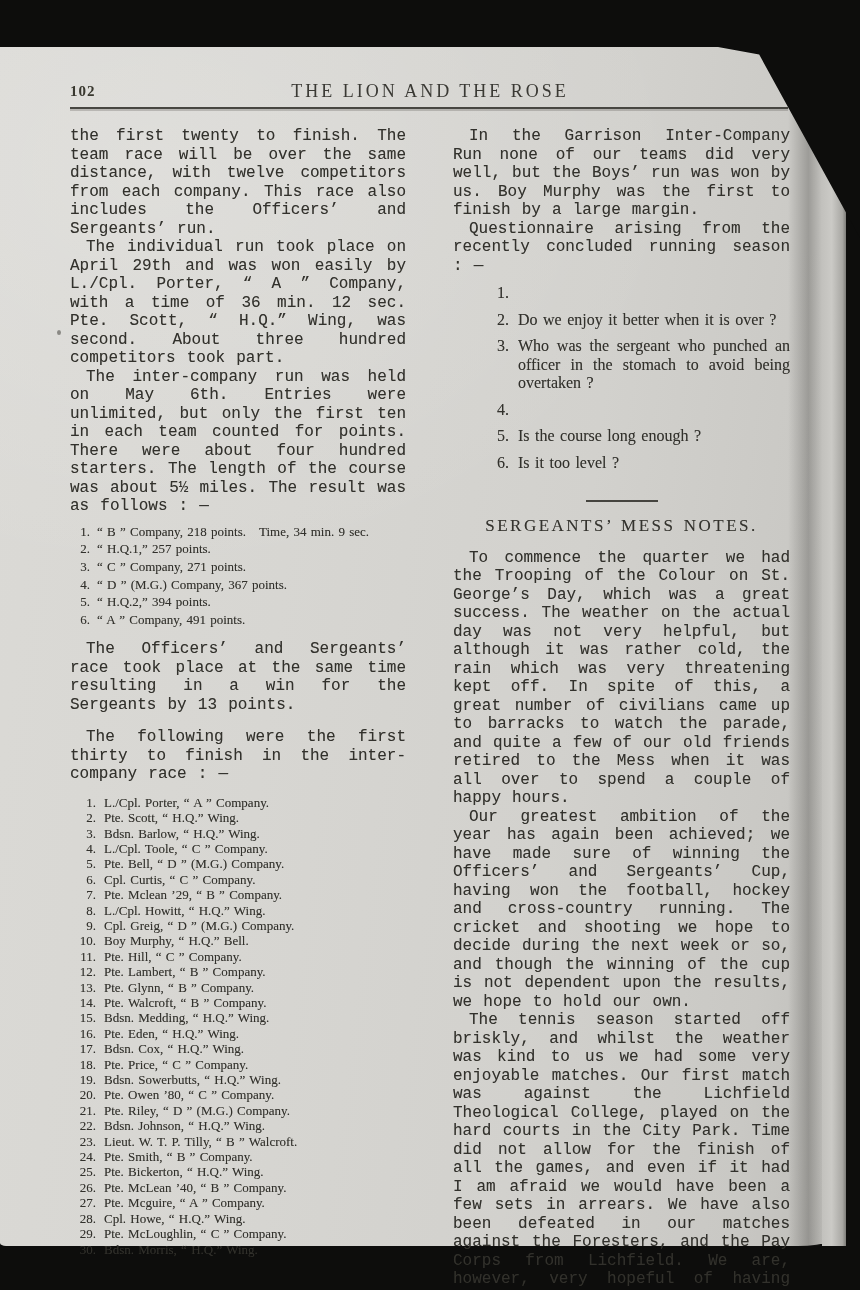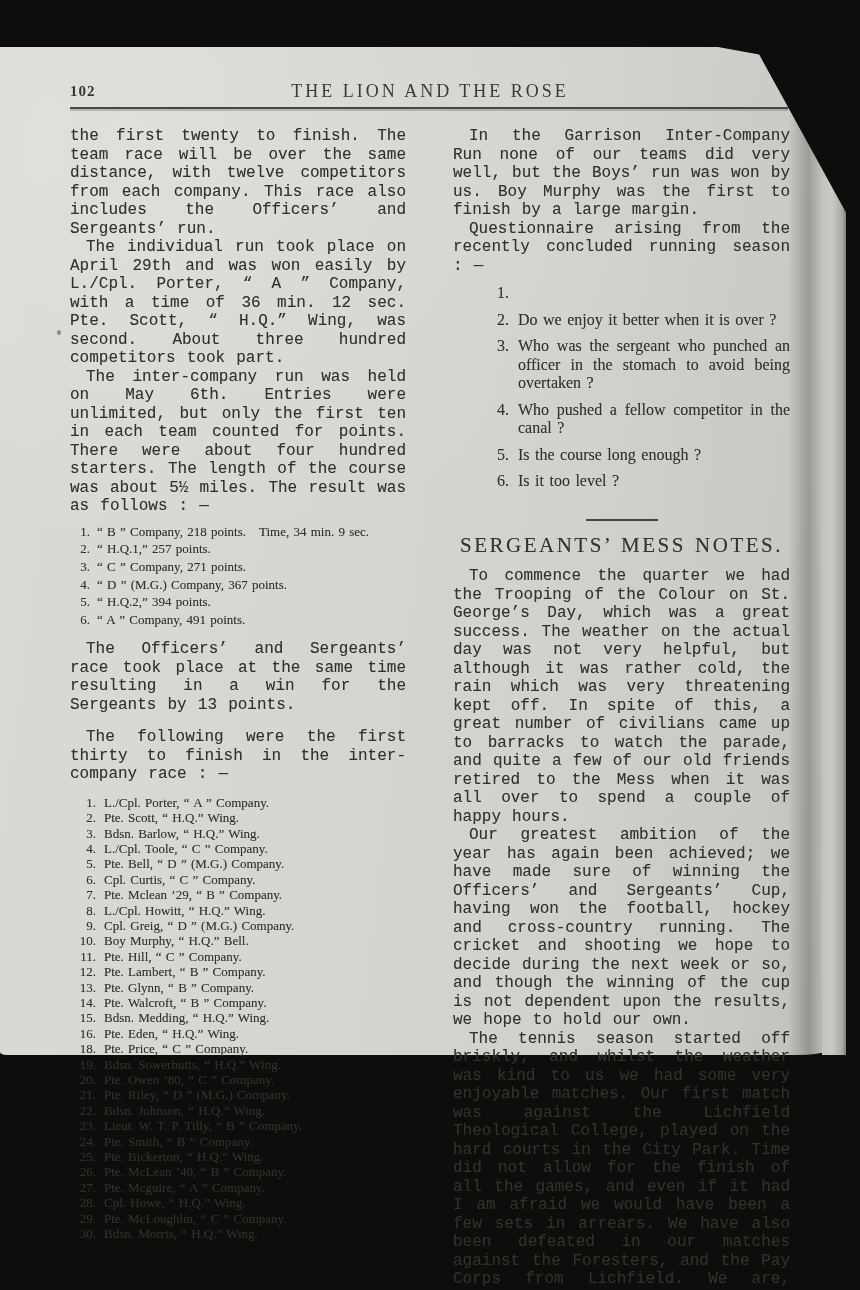--- a/index.html
+++ b/index.html
@@ -4,21 +4,21 @@
 <style>
   html,body{margin:0;padding:0;}
   body{
     width:860px;height:1290px;
     background:#0d0d0c;
     position:relative;
     overflow:hidden;
     font-family:"Liberation Serif","DejaVu Serif",serif;
   }
   .paper{
-    position:absolute;left:0;top:47px;width:846px;height:1008px;
+    position:absolute;left:0;top:47px;width:846px;height:1199px;
     background:
       radial-gradient(ellipse 900px 700px at 18% 10%, rgba(255,255,255,0.16), rgba(255,255,255,0) 60%),
       linear-gradient(97deg,#dbdad6 0%,#d7d6d2 35%,#d2d1cd 65%,#c9c8c4 88%,#bdbcb8 100%);
     border-bottom-right-radius:48px 16px;
     border-bottom-left-radius:6px 3px;
   }
   
   .paper::before{
     content:"";position:absolute;top:0;bottom:0;right:24px;width:34px;
     background:linear-gradient(90deg,rgba(50,49,46,0) 0%,rgba(50,49,46,0.30) 60%,rgba(50,49,46,0.05) 100%);
@@ -70,21 +70,21 @@
   .results .li{margin-bottom:2.5px;}
   .para4{margin-bottom:14px;}
   .para5{margin-bottom:11px;}
   .finishers{padding-left:4px;font-size:13px;line-height:15.4px;word-spacing:1px;}
   .finishers .num{width:22px;margin-right:8px;}
   .questions{margin-top:9px;padding-left:34px;}
   .questions .num{width:22px;margin-right:9px;}
   .questions .li{margin-bottom:8px;}
   .secrule{width:72px;height:2px;background:#45443f;margin:28px auto 15px;}
   .secheading{
-    font-size:21px;font-weight:400;letter-spacing:2.5px;
+    font-size:17px;font-weight:400;letter-spacing:2.5px;
     text-align:center;margin:0 0 13px;color:#34332e;
   }
   .speck{
     position:absolute;left:57px;top:283px;width:4px;height:5px;border-radius:50%;
     background:rgba(70,69,63,0.55);
   }
 </style>
 </head>
 <body>
 
@@ -190,20 +190,24 @@
         </li>
           <li class="li">
           <span class="num">15.</span>
           <span class="txt">Bdsn. Medding, “ H.Q.” Wing.</span>
         </li>
           <li class="li">
           <span class="num">16.</span>
           <span class="txt">Pte. Eden, “ H.Q.” Wing.</span>
         </li>
           <li class="li">
+          <span class="num">17.</span>
+          <span class="txt">Bdsn. Cox, “ H.Q.” Wing.</span>
+        </li>
+          <li class="li">
           <span class="num">18.</span>
           <span class="txt">Pte. Price, “ C ” Company.</span>
         </li>
           <li class="li">
           <span class="num">19.</span>
           <span class="txt">Bdsn. Sowerbutts, “ H.Q.” Wing.</span>
         </li>
           <li class="li">
           <span class="num">20.</span>
           <span class="txt">Pte. Owen ’80, “ C ” Company.</span>
@@ -211,21 +215,21 @@
           <li class="li">
           <span class="num">21.</span>
           <span class="txt">Pte. Riley, “ D ” (M.G.) Company.</span>
         </li>
           <li class="li">
           <span class="num">22.</span>
           <span class="txt">Bdsn. Johnson, “ H.Q.” Wing.</span>
         </li>
           <li class="li">
           <span class="num">23.</span>
-          <span class="txt">Lieut. W. T. P. Tilly, “ B ” Company.</span>
+          <span class="txt">Lieut. W. T. P. Tilly, “ B ” Walcroft.</span>
         </li>
           <li class="li">
           <span class="num">24.</span>
           <span class="txt">Pte. Smith, “ B ” Company.</span>
         </li>
           <li class="li">
           <span class="num">25.</span>
           <span class="txt">Pte. Bickerton, “ H.Q.” Wing.</span>
         </li>
           <li class="li">
@@ -262,21 +266,20 @@
           <li class="li">
           <span class="num">2.</span>
           <span class="txt">Do we enjoy it better when it is over ?</span>
         </li>
           <li class="li">
           <span class="num">3.</span>
           <span class="txt">Who was the sergeant who punched an officer in the stomach to avoid being overtaken ?</span>
         </li>
           <li class="li">
           <span class="num">4.</span>
-          <span class="txt">Who pushed a fellow competitor in the canal ?</span>
         </li>
           <li class="li">
           <span class="num">5.</span>
           <span class="txt">Is the course long enough ?</span>
         </li>
           <li class="li">
           <span class="num">6.</span>
           <span class="txt">Is it too level ?</span>
         </li>
         </ol>

